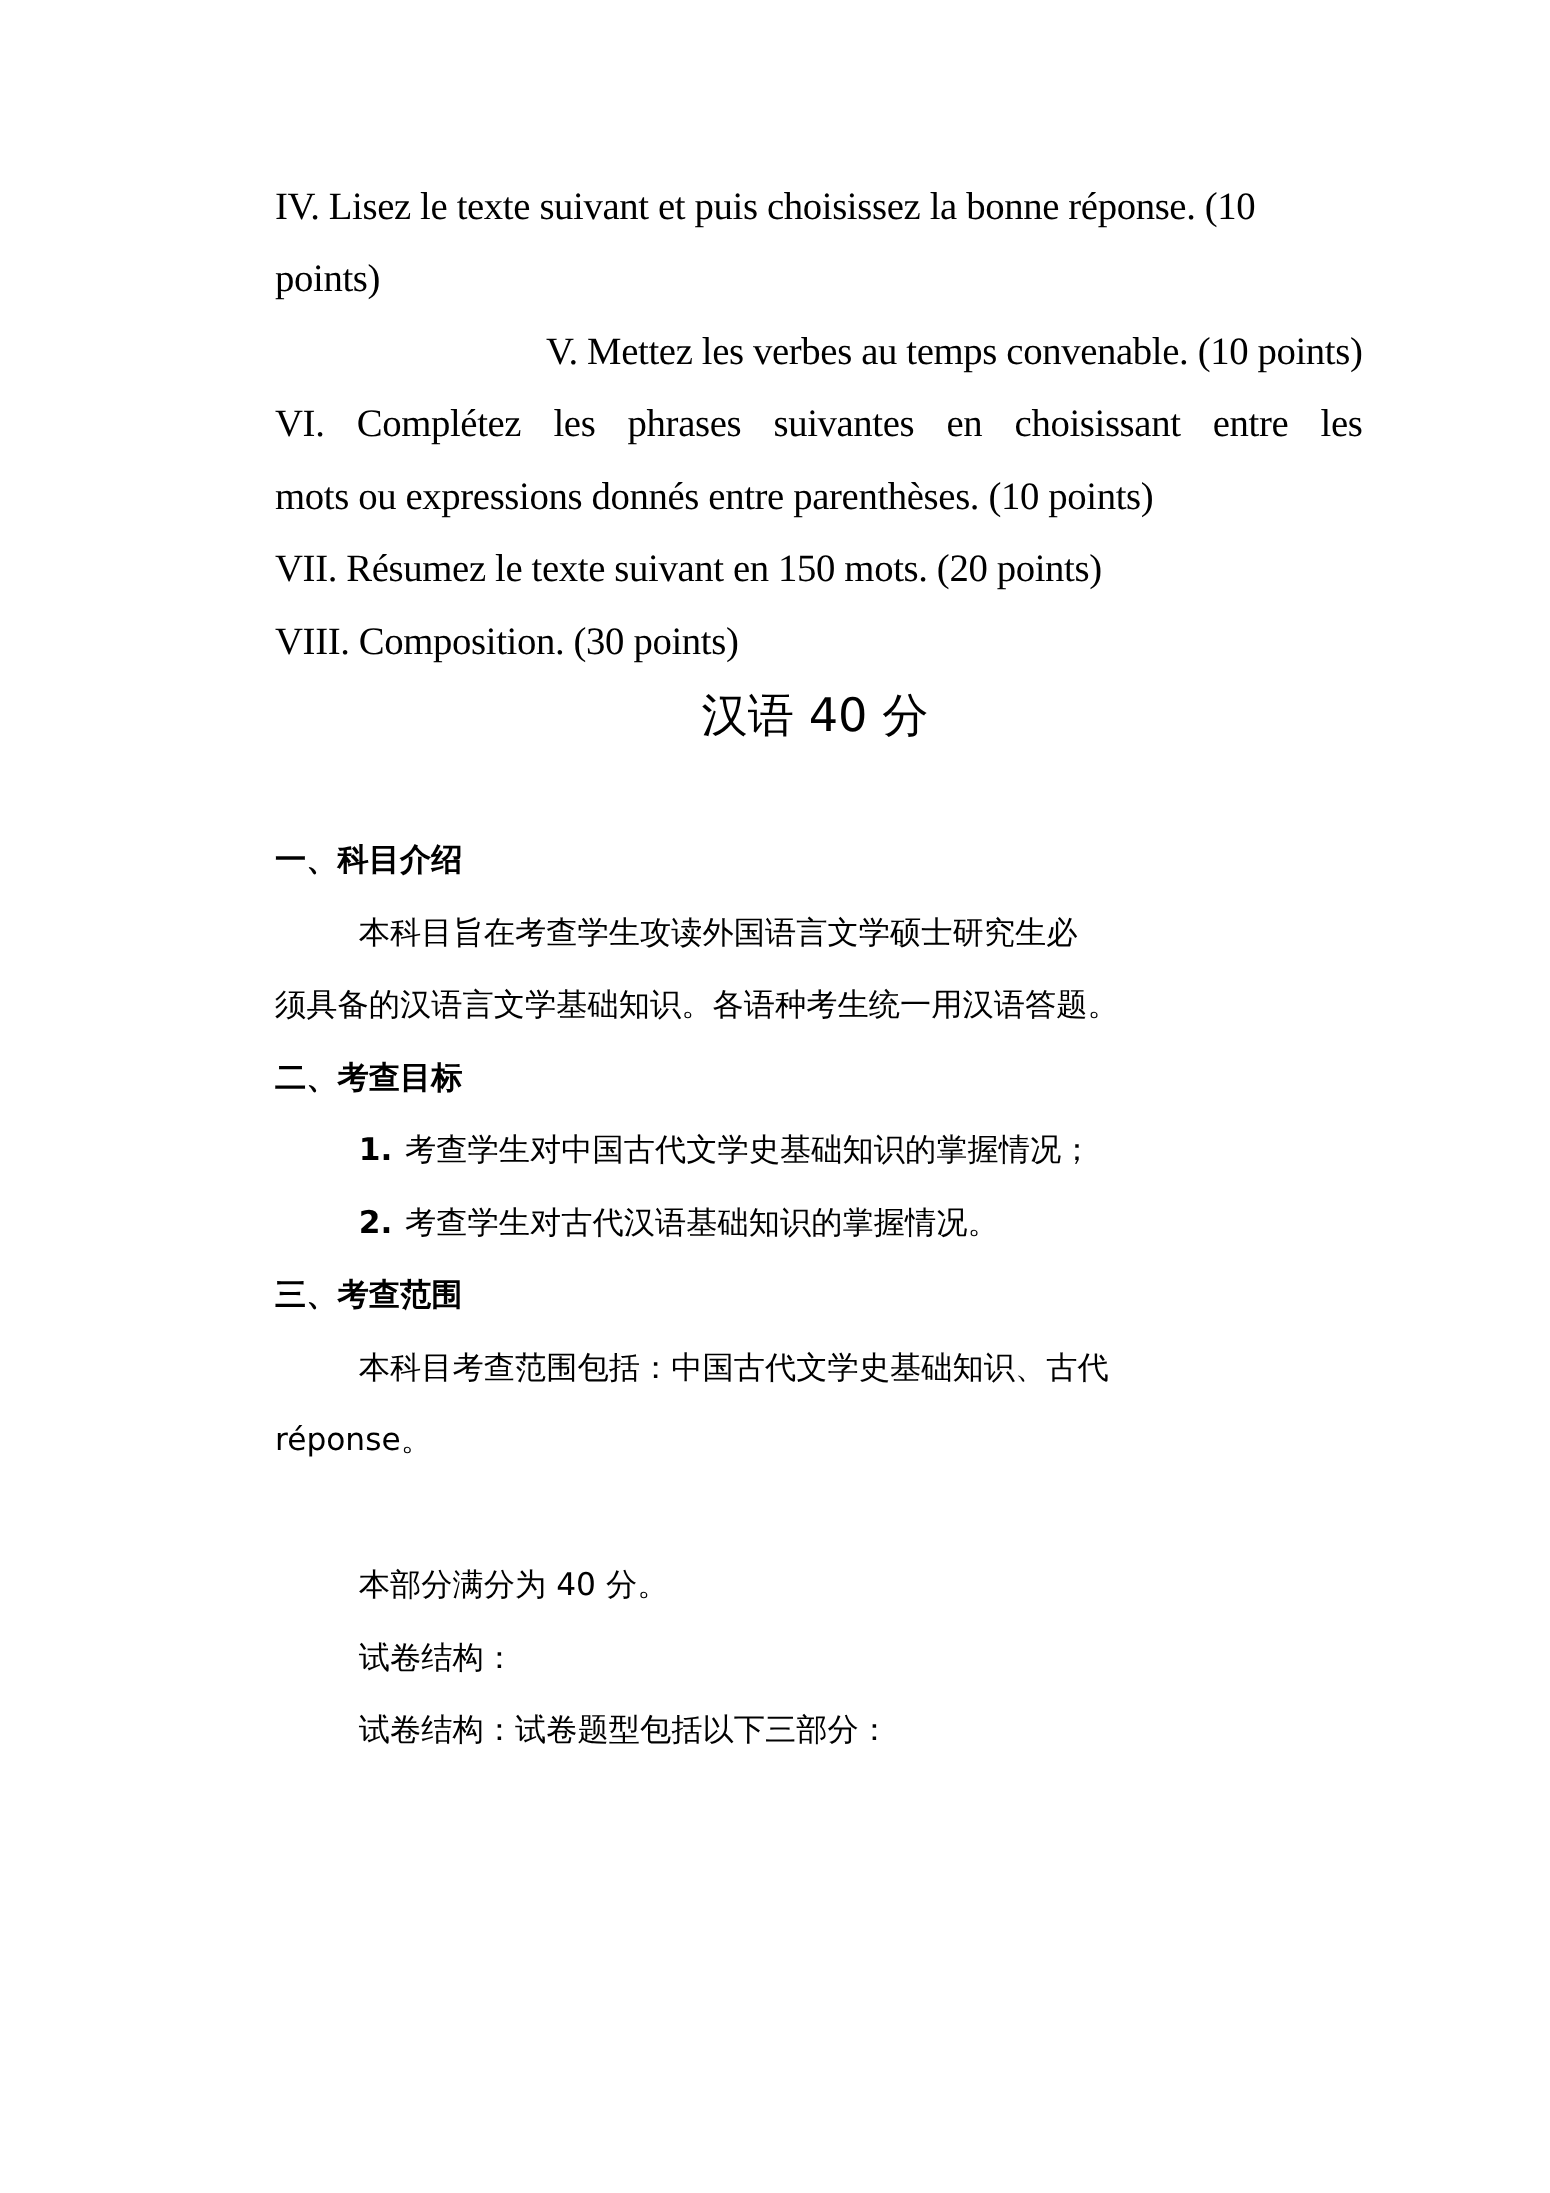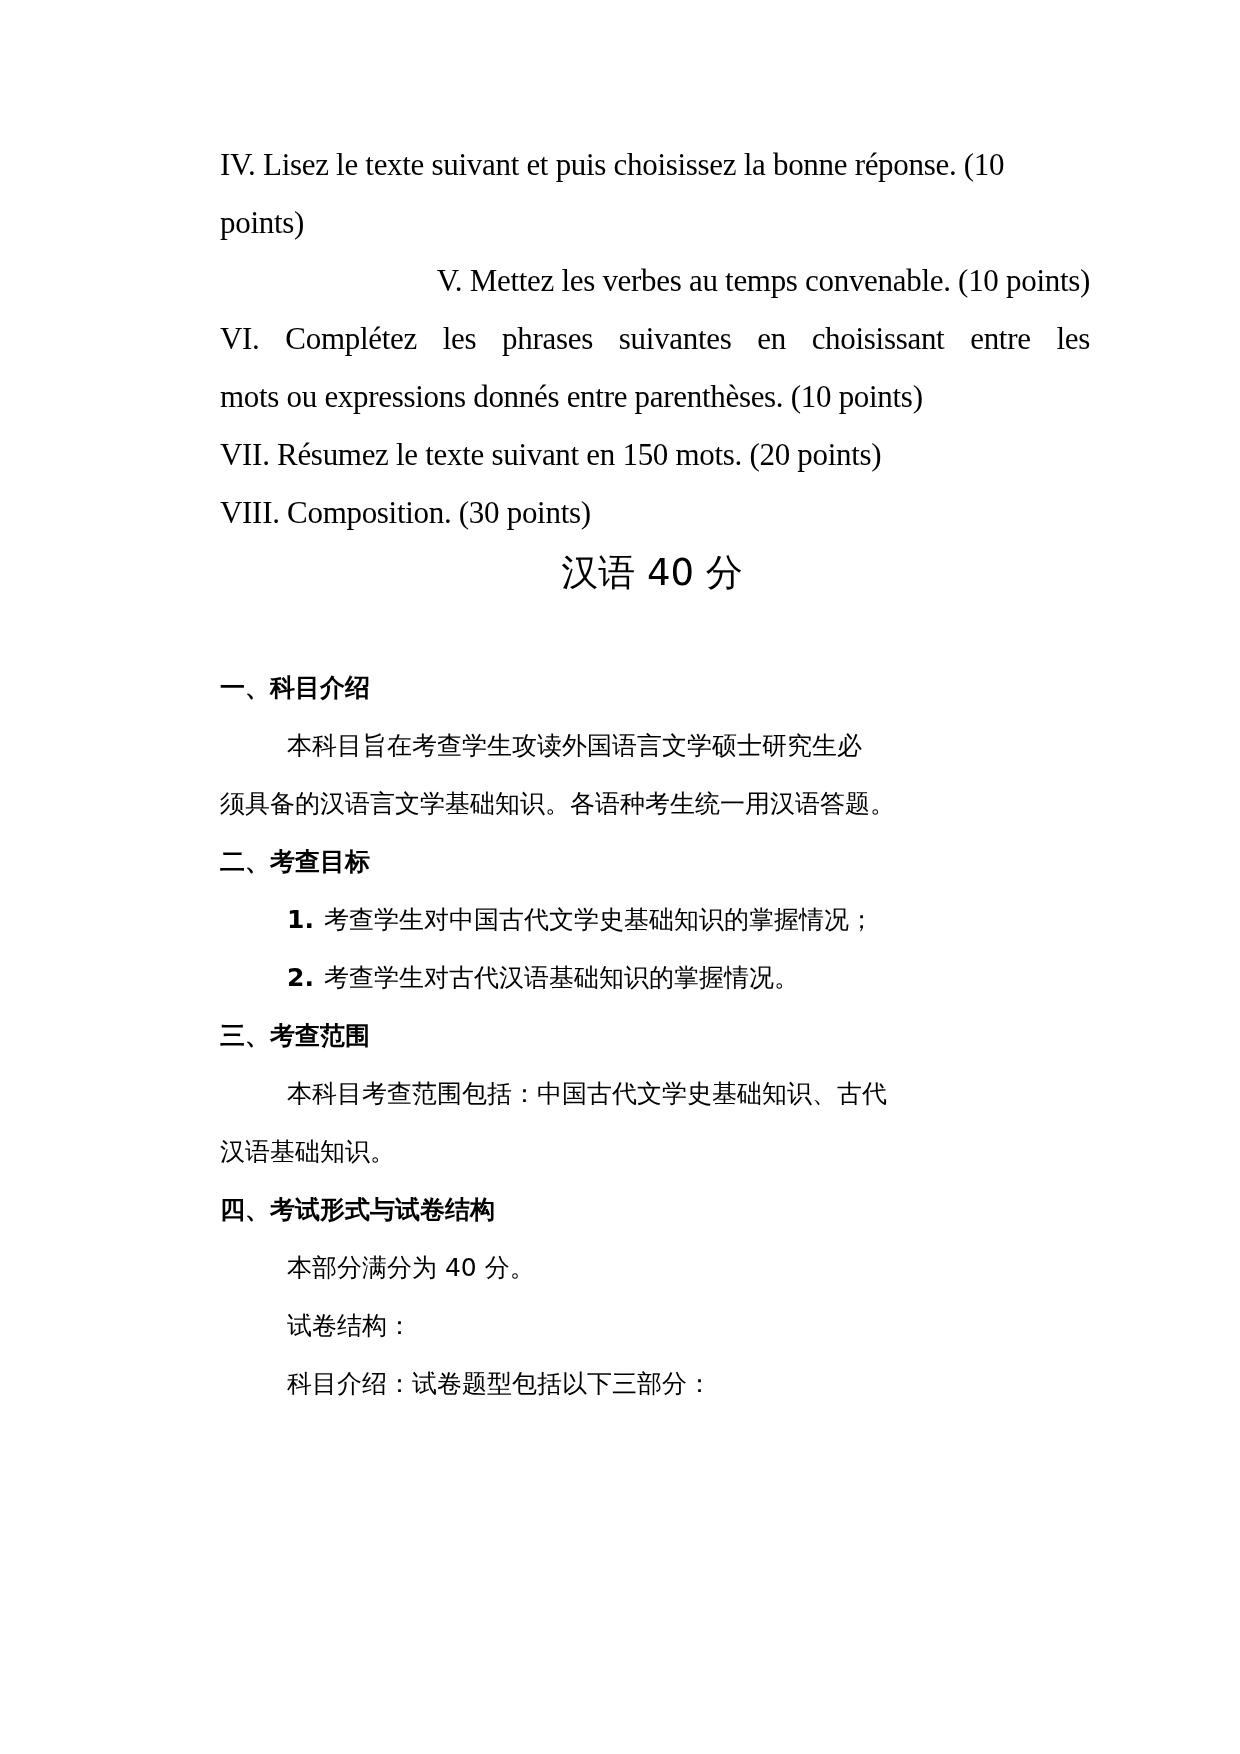--- a/index.html
+++ b/index.html
@@ -51,20 +51,19 @@
   <div class="cn bold" style="top:844px;">二、考查目标</div>
   <div class="cn indent" style="top:902px;">
     <span class="num">1.</span><span>考查学生对中国古代文学史基础知识的掌握情况；</span>
   </div>
   <div class="cn indent" style="top:960px;text-align:right;">
     <span class="num">2.</span><span>考查学生对古代汉语基础知识的掌握情况。</span>
   </div>
 
   <div class="cn bold" style="top:1018px;">三、考查范围</div>
   <div class="cn indent" style="top:1076px;">本科目考查范围包括：中国古代文学史基础知识、古代</div>
-  <div class="cn" style="top:1134px;">汉语基础知识。</div>
+  <div class="cn" style="top:1134px;">réponse。</div>
 
-  <div class="cn bold" style="top:1192px;">四、考试形式与试卷结构</div>
   <div class="cn indent" style="top:1250px;">本部分满分为 40 分。</div>
   <div class="cn indent" style="top:1308px;">试卷结构：</div>
-  <div class="cn indent" style="top:1366px;">科目介绍：试卷题型包括以下三部分：</div>
+  <div class="cn indent" style="top:1366px;">试卷结构：试卷题型包括以下三部分：</div>
 
 </div>
 
 </body></html>

